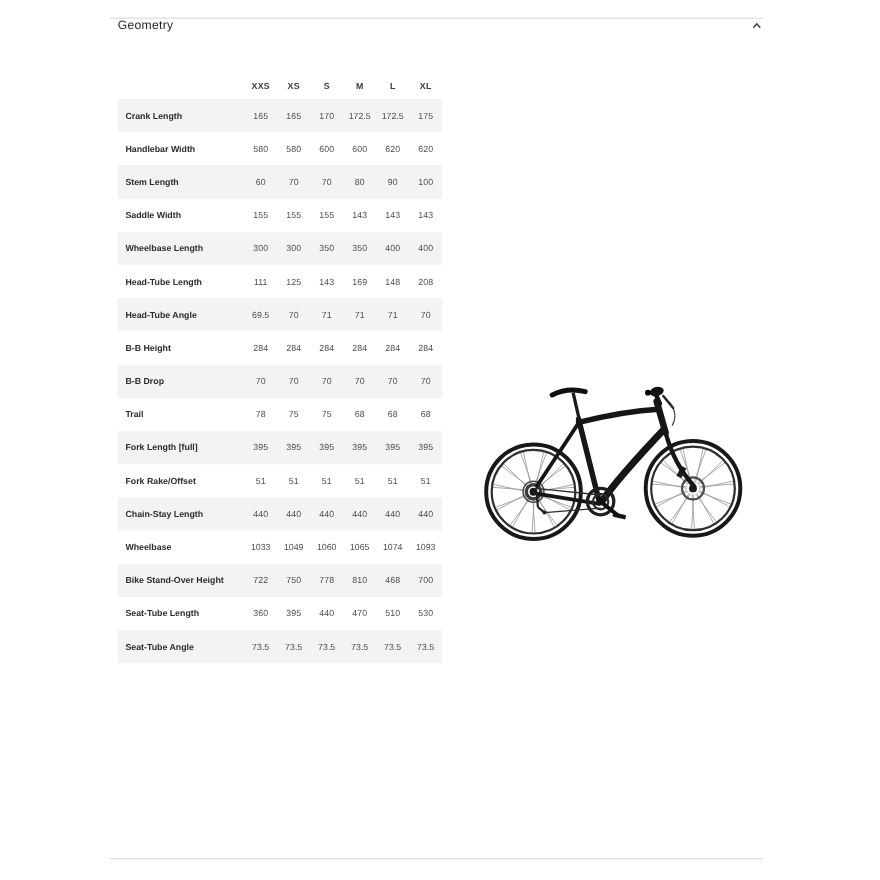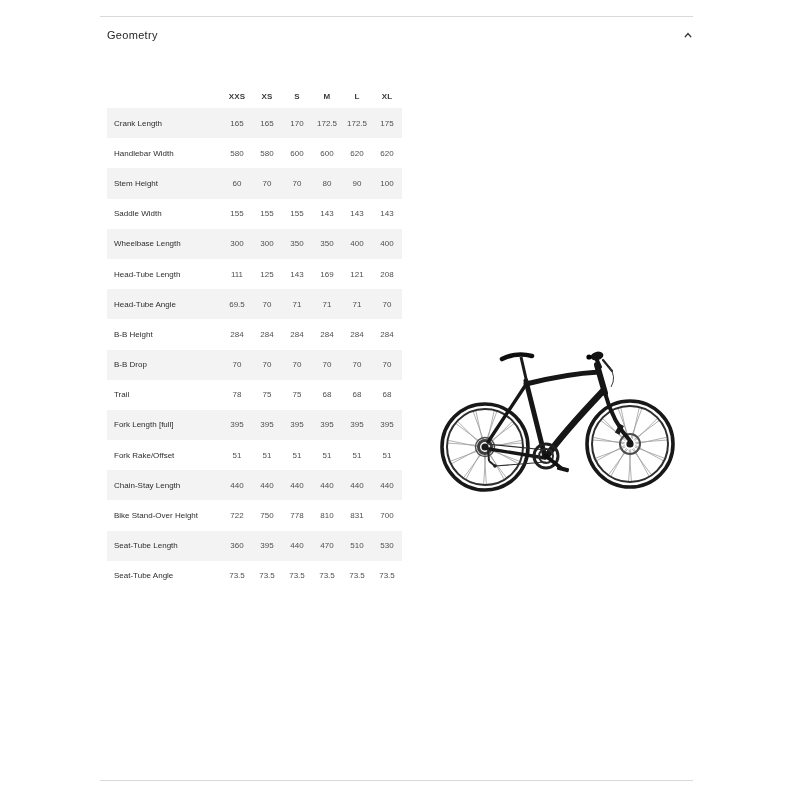--- a/index.html
+++ b/index.html
@@ -6,36 +6,36 @@
   body{
     width:800px;height:800px;position:relative;background:#ffffff;
     font-family:"Liberation Sans", sans-serif;overflow:hidden;
     -webkit-font-smoothing:antialiased;
   }
   .rule{position:absolute;left:100px;width:593px;height:1px;background:#d9d9d9}
   .rule.top{top:16px}
   .rule.bottom{top:780px}
 
   .accordion-header{
-    position:absolute;left:107px;top:25px;width:586px;height:20px;
+    position:absolute;left:107px;top:13px;width:586px;height:20px;
     display:flex;align-items:center;justify-content:space-between;cursor:pointer;
   }
   .section-title{font-size:11px;color:#1f1f1f;letter-spacing:.3px}
   .chev{width:10px;height:10px;display:flex;align-items:center;justify-content:center}
 
-  .geo-table{position:absolute;left:107px;top:85px;width:295px}
+  .geo-table{position:absolute;left:107px;top:67px;width:295px}
   .thead,.trow{
     display:grid;grid-template-columns:115px repeat(6,30px);
     align-items:center;
   }
   .thead{height:23px}
   .thead .hcell{font-size:8px;font-weight:700;color:#3c3c3c;text-align:center;letter-spacing:.2px}
   .trow{height:30.2px}
   .tbody .trow:nth-child(odd){background:#f3f3f3}
-  .cell.label{font-size:8px;font-weight:400;color:#2d2d2d;padding-left:7px;white-space:nowrap}
+  .cell.label{font-size:8px;font-weight:700;color:#2d2d2d;padding-left:7px;white-space:nowrap}
   .cell.val{font-size:8px;color:#4f4f4f;text-align:center}
 
   .bike{position:absolute;left:433px;top:340px;width:252px;height:160px}
 </style>
 </head>
 <body>
 
 <div class="rule top"></div>
 
 <div class="accordion-header">
@@ -70,21 +70,21 @@
       <div class="trow">
         <div class="cell label">Handlebar Width</div>
         <div class="cell val">580</div>
         <div class="cell val">580</div>
         <div class="cell val">600</div>
         <div class="cell val">600</div>
         <div class="cell val">620</div>
         <div class="cell val">620</div>
       </div>
       <div class="trow">
-        <div class="cell label">Stem Height</div>
+        <div class="cell label">Stem Length</div>
         <div class="cell val">60</div>
         <div class="cell val">70</div>
         <div class="cell val">70</div>
         <div class="cell val">80</div>
         <div class="cell val">90</div>
         <div class="cell val">100</div>
       </div>
       <div class="trow">
         <div class="cell label">Saddle Width</div>
         <div class="cell val">155</div>
@@ -102,21 +102,21 @@
         <div class="cell val">350</div>
         <div class="cell val">400</div>
         <div class="cell val">400</div>
       </div>
       <div class="trow">
         <div class="cell label">Head-Tube Length</div>
         <div class="cell val">111</div>
         <div class="cell val">125</div>
         <div class="cell val">143</div>
         <div class="cell val">169</div>
-        <div class="cell val">121</div>
+        <div class="cell val">148</div>
         <div class="cell val">208</div>
       </div>
       <div class="trow">
         <div class="cell label">Head-Tube Angle</div>
         <div class="cell val">69.5</div>
         <div class="cell val">70</div>
         <div class="cell val">71</div>
         <div class="cell val">71</div>
         <div class="cell val">71</div>
         <div class="cell val">70</div>
@@ -169,26 +169,35 @@
       <div class="trow">
         <div class="cell label">Chain-Stay Length</div>
         <div class="cell val">440</div>
         <div class="cell val">440</div>
         <div class="cell val">440</div>
         <div class="cell val">440</div>
         <div class="cell val">440</div>
         <div class="cell val">440</div>
       </div>
       <div class="trow">
+        <div class="cell label">Wheelbase</div>
+        <div class="cell val">1033</div>
+        <div class="cell val">1049</div>
+        <div class="cell val">1060</div>
+        <div class="cell val">1065</div>
+        <div class="cell val">1074</div>
+        <div class="cell val">1093</div>
+      </div>
+      <div class="trow">
         <div class="cell label">Bike Stand-Over Height</div>
         <div class="cell val">722</div>
         <div class="cell val">750</div>
         <div class="cell val">778</div>
         <div class="cell val">810</div>
-        <div class="cell val">831</div>
+        <div class="cell val">468</div>
         <div class="cell val">700</div>
       </div>
       <div class="trow">
         <div class="cell label">Seat-Tube Length</div>
         <div class="cell val">360</div>
         <div class="cell val">395</div>
         <div class="cell val">440</div>
         <div class="cell val">470</div>
         <div class="cell val">510</div>
         <div class="cell val">530</div>

